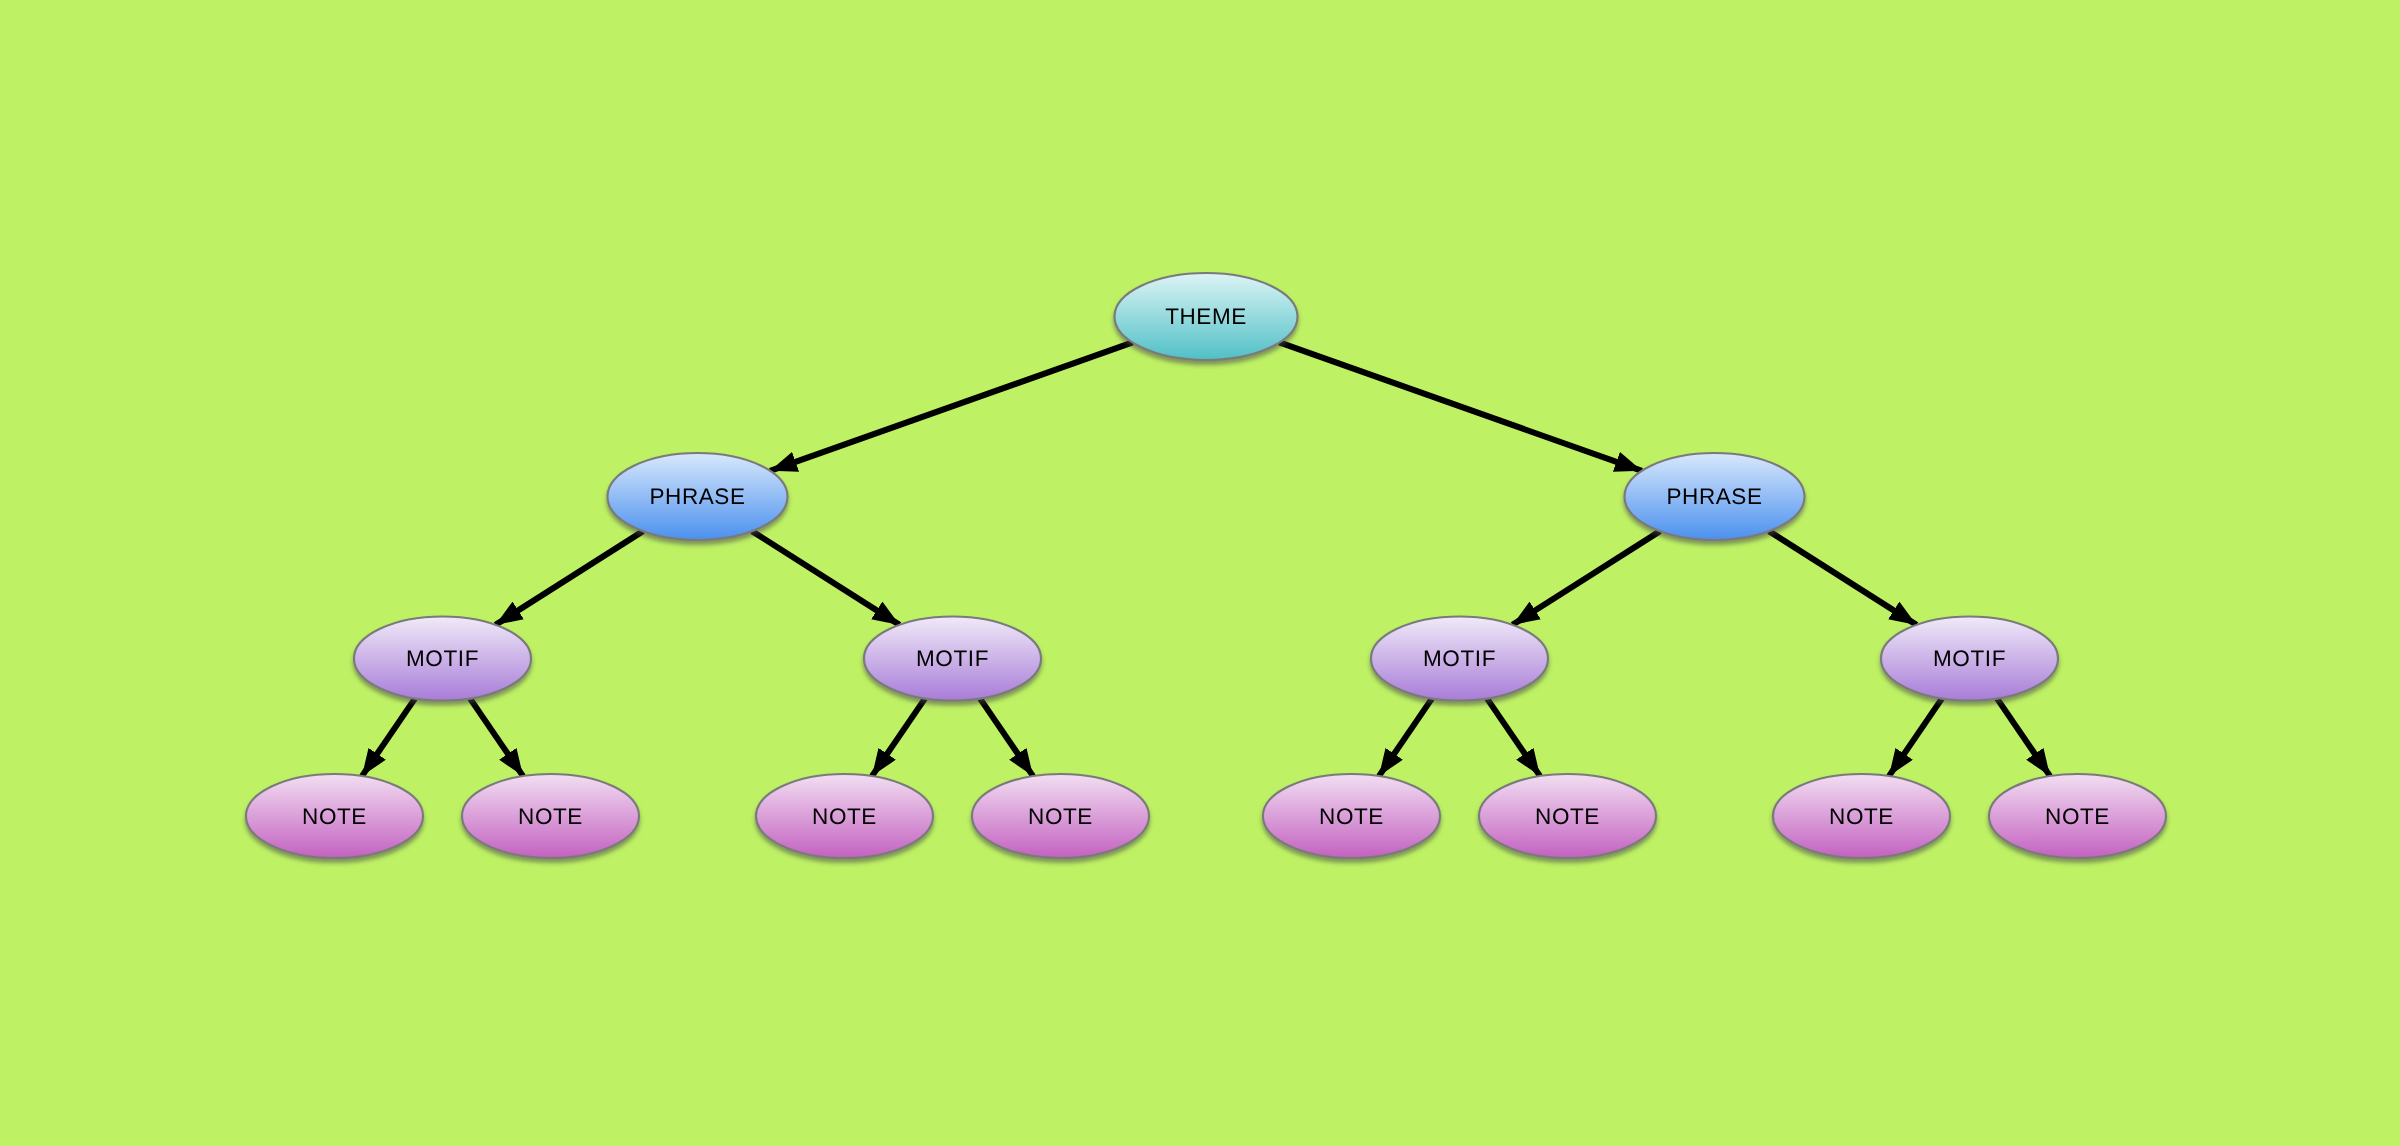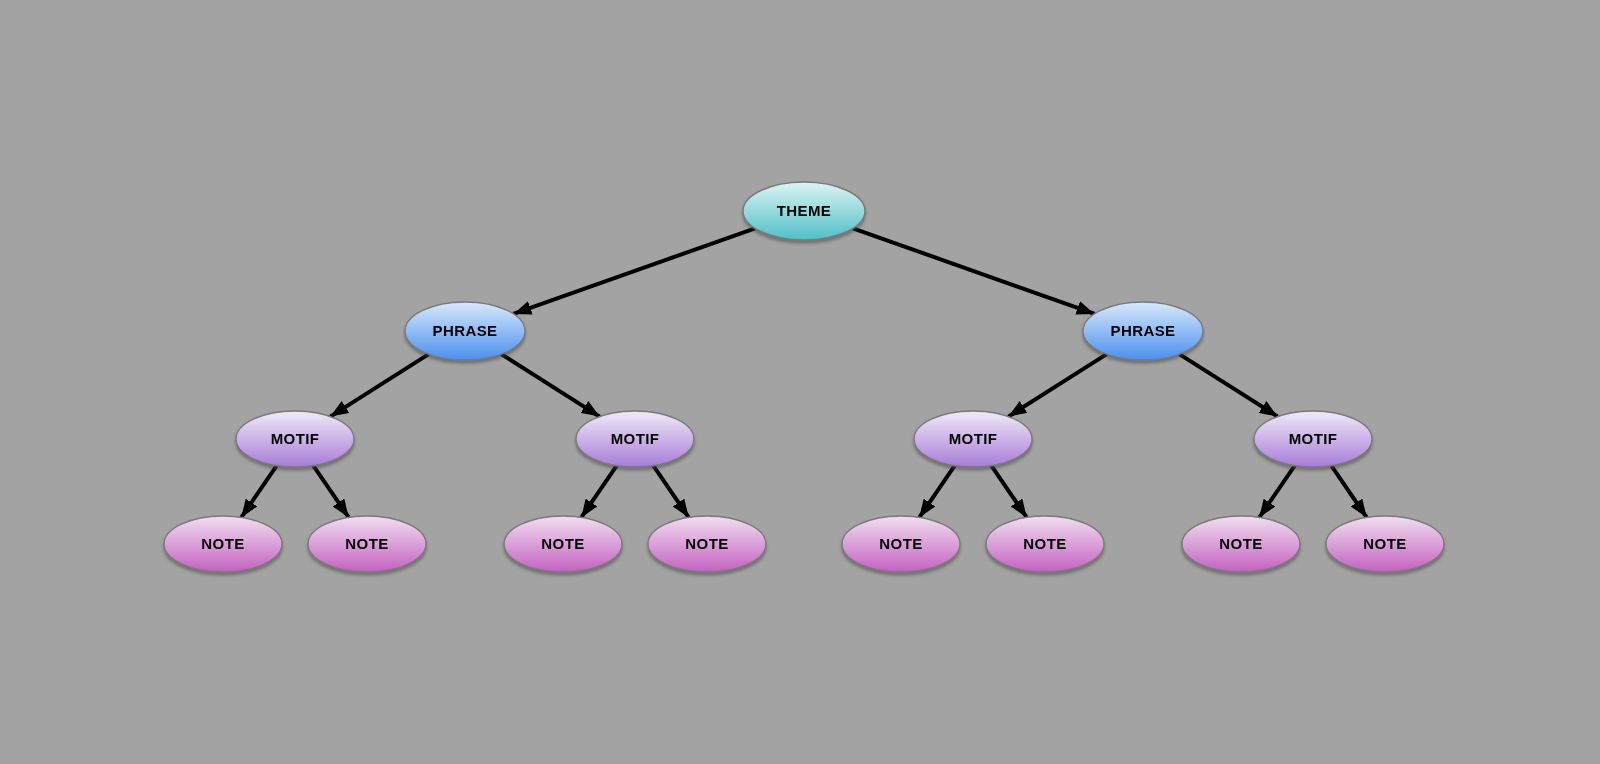--- a/index.html
+++ b/index.html
@@ -27,21 +27,21 @@
     text-anchor: middle;
   }
   .edge {
     fill: none;
     stroke-linecap: butt;
   }
 </style>
 </head>
 <body>
 
-<div class="canvas" style="background: #a3a3a3; font-weight: bold;">
+<div class="canvas" style="background: #bef264;">
   <svg id="tree-svg" class="tree" xmlns="http://www.w3.org/2000/svg" viewBox="0 0 1600 764">
       <defs>
         <marker id="arrow" viewBox="0 0 18 14" refX="18" refY="7" markerWidth="18" markerHeight="14" markerUnits="userSpaceOnUse" orient="auto">
           <path d="M0,0 L18,7 L0,14 Z" fill="#000000"></path>
         </marker>
         <linearGradient id="grad-theme" x1="0" y1="0" x2="0" y2="1">
           <stop offset="0" stop-color="#ddf4f5"></stop>
           <stop offset="1" stop-color="#4fc0c6"></stop>
         </linearGradient>
         <linearGradient id="grad-phrase" x1="0" y1="0" x2="0" y2="1">

